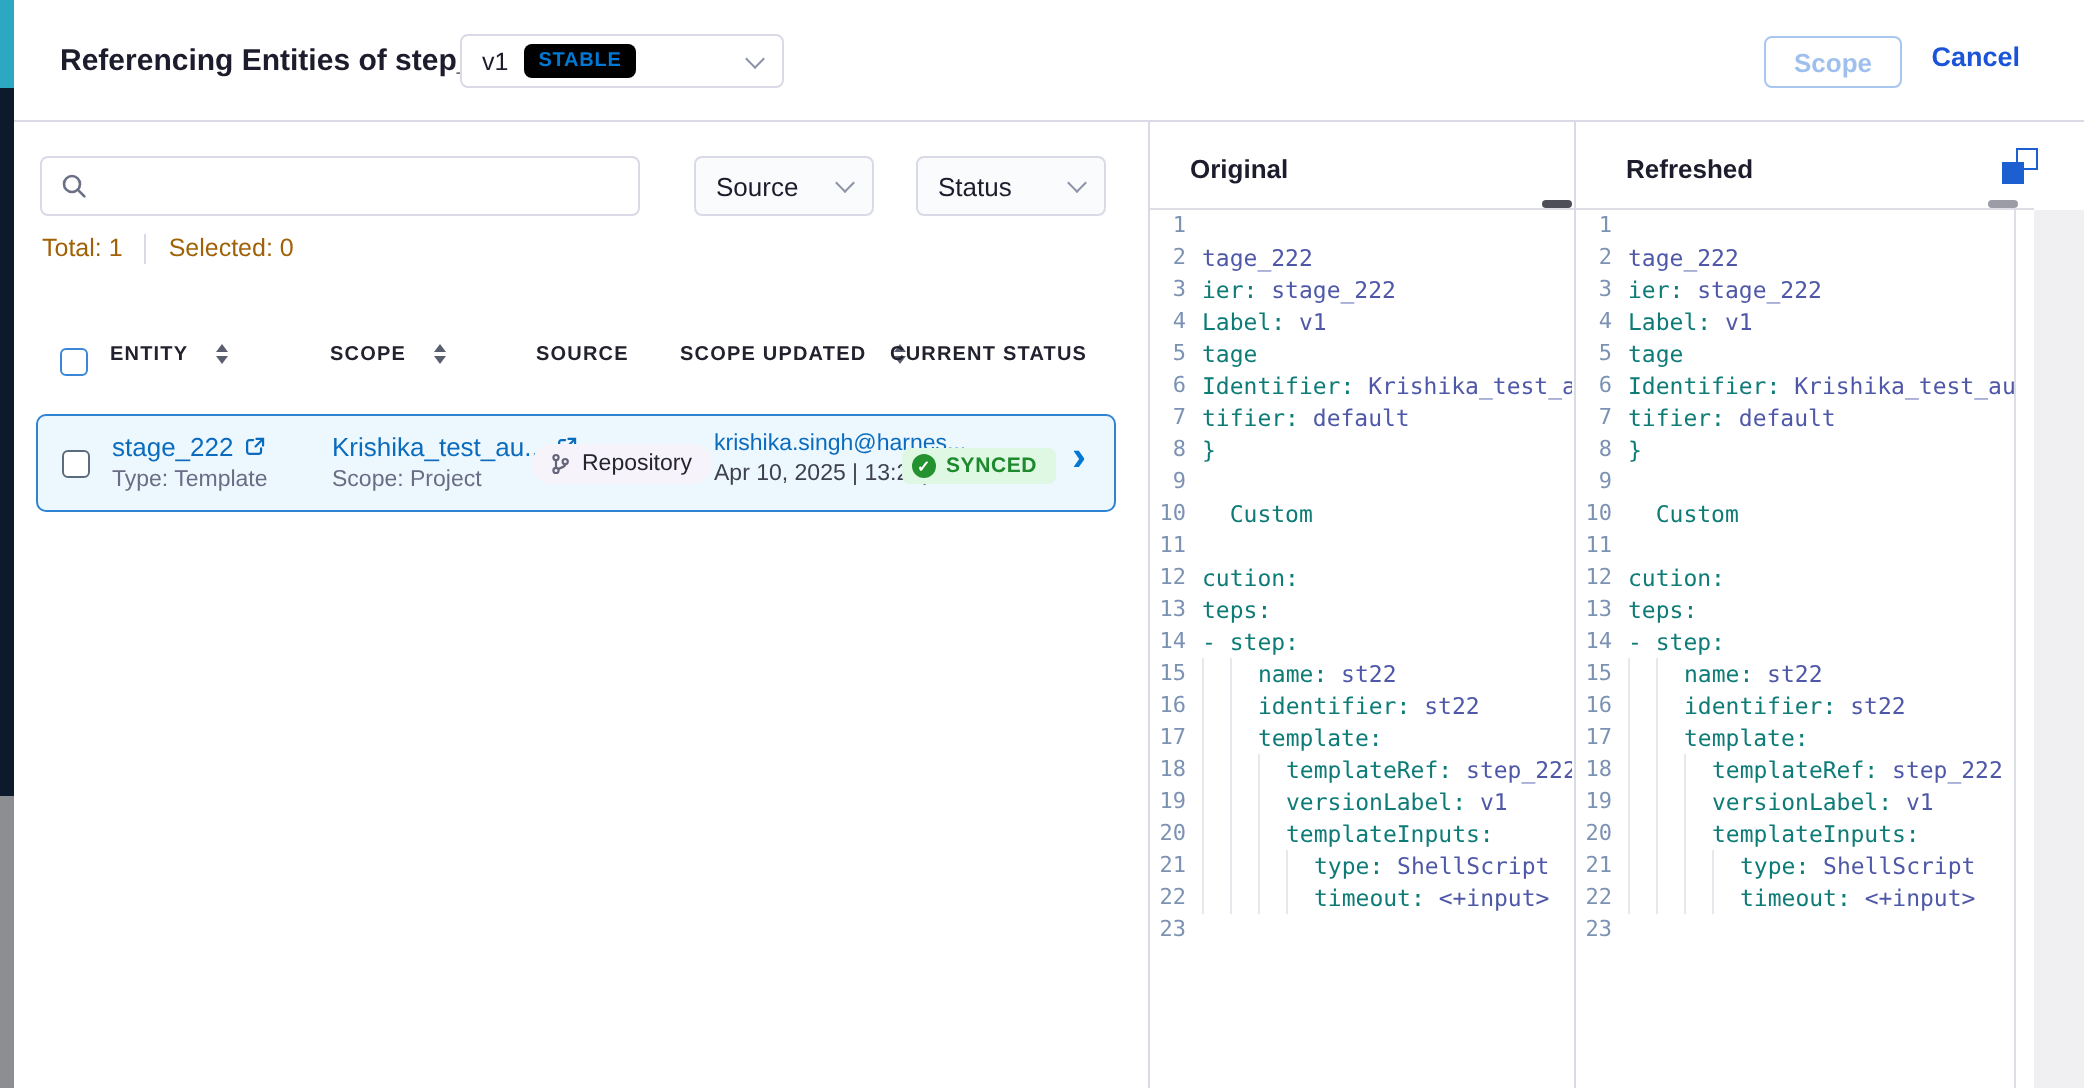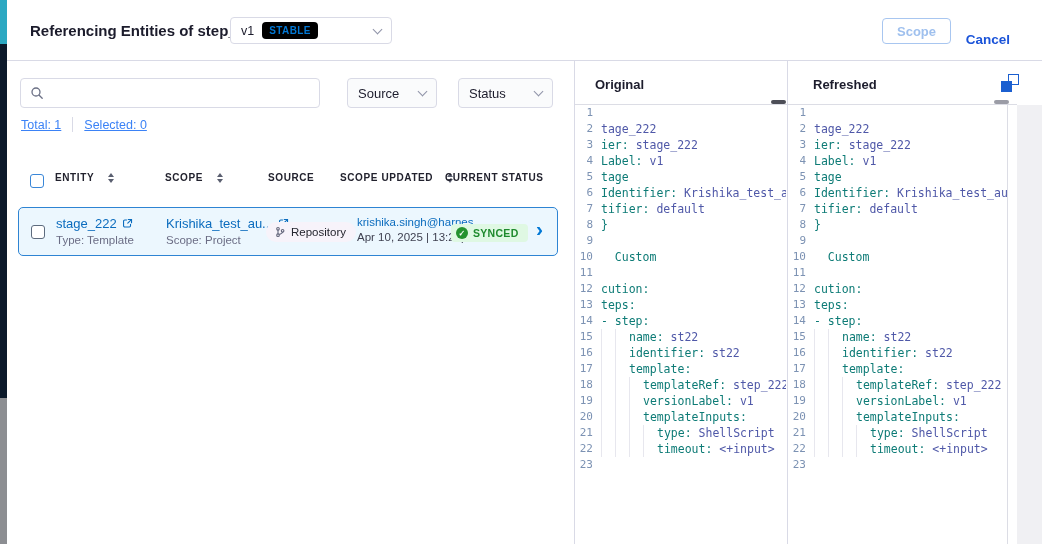--- a/index.html
+++ b/index.html
@@ -15,36 +15,36 @@
   .modal { position:absolute; left:7px; top:0; width:1035px; height:544px; background:#fff; }
 
   
   .hdr { position:absolute; left:0; top:0; width:1035px; height:61px; border-bottom:1px solid #d9dae6; background:#fff; }
   .title { position:absolute; left:23px; top:22px; font-size:15px; font-weight:bold; color:#1c1c2c; }
   .ver-select { position:absolute; left:223px; top:17px; width:162px; height:27px; border:1px solid #d9dae6; border-radius:4px; background:#fff; display:flex; align-items:center; padding:0 10px; gap:8px; cursor:pointer; }
   .ver-label { font-size:12.5px; color:#1c1c2c; }
   .badge-stable { background:#000000; color:#0278d5; font-size:10px; font-weight:bold; letter-spacing:.4px; padding:3px 7px; border-radius:4px; }
   .chev-down { width:7px; height:7px; border-right:1.5px solid #8f93a8; border-bottom:1.5px solid #8f93a8; transform:rotate(45deg); margin-left:auto; margin-top:-3px; }
   .btn-update { position:absolute; right:91px; top:18px; height:26px; padding:0 14px; background:#fff; border:1px solid #a8c6f0; border-radius:4px; color:#9fc0ee; font-size:13px; font-weight:bold; font-family:inherit; }
-  .btn-cancel { position:absolute; right:32px; top:21px; background:none; border:none; color:#1b54d9; font-size:13.5px; font-weight:bold; font-family:inherit; cursor:pointer;margin-top:11px; }
+  .btn-cancel { position:absolute; right:32px; top:21px; background:none; border:none; color:#1b54d9; font-size:13.5px; font-weight:bold; font-family:inherit; cursor:pointer; }
 
   
   .list-panel { position:absolute; left:0; top:61px; width:568px; height:483px; border-right:1px solid #d9dae6; }
   .search-box { position:absolute; left:13px; top:17px; width:300px; height:30px; border:1px solid #d9dae6; border-radius:4px; display:flex; align-items:center; padding:0 9px; gap:7px; background:#fff; }
   .search-box input { border:none; outline:none; flex:1; font-size:13px; color:#1c1c2c; font-family:inherit; }
   .search-box input::placeholder { color:#9398ab; }
   .select-box { position:absolute; top:17px; height:30px; border:1px solid #d9dae6; border-radius:4px; background:#fafbfc; display:flex; align-items:center; padding:0 10px; font-size:13px; color:#1c1c2c; cursor:pointer; }
   .select-source { left:340px; width:90px; }
   .select-status { left:451px; width:95px; }
 
-  .summary { position:absolute; left:14px; top:56px; display:flex; align-items:flex-end; font-size:12.5px; color:#3b82f6;text-decoration:underline; }
+  .summary { position:absolute; left:14px; top:56px; display:flex; align-items:flex-start; font-size:12.5px; color:#a16207; }
   .vdiv { width:1px; height:15px; background:#d9dae6; margin:0 11px; }
 
   .thead { position:absolute; left:0; top:111px; width:568px; height:22px; }
-  .hcell { position:absolute; top:0; display:flex; align-items:flex-end; gap:14px; font-size:10px; font-weight:bold; letter-spacing:.6px; color:#22222e; }
+  .hcell { position:absolute; top:0; display:flex; align-items:flex-start; gap:14px; font-size:10px; font-weight:bold; letter-spacing:.6px; color:#22222e; }
   .hc1 { left:48px; } .hc2 { left:158px; } .hc3 { left:261px; } .hc4 { left:333px; } .hc5 { left:438px; }
   .cb { width:14px; height:14px; border-radius:3px; background:#fff; cursor:pointer; }
   .cb-head { position:absolute; left:23px; top:2px; border:1.5px solid #3a87d8; }
   .sort { display:inline-flex; flex-direction:column; gap:2px; cursor:pointer; }
   .sort .tu { width:0; height:0; border-left:3.5px solid transparent; border-right:3.5px solid transparent; border-bottom:4px solid #5a5f70; }
   .sort .td { width:0; height:0; border-left:3.5px solid transparent; border-right:3.5px solid transparent; border-top:4px solid #5a5f70; }
 
   .row { position:absolute; left:11px; top:146px; width:540px; height:49px; background:#ecf7fe; border:1px solid #2e84d3; border-radius:5px; cursor:pointer; }
   .cb-row { position:absolute; left:12px; top:17px; border:1.5px solid #5d6b7e; }
   .cell-main { font-size:13px; color:#0b6cbe; display:flex; align-items:center; gap:5px; }

